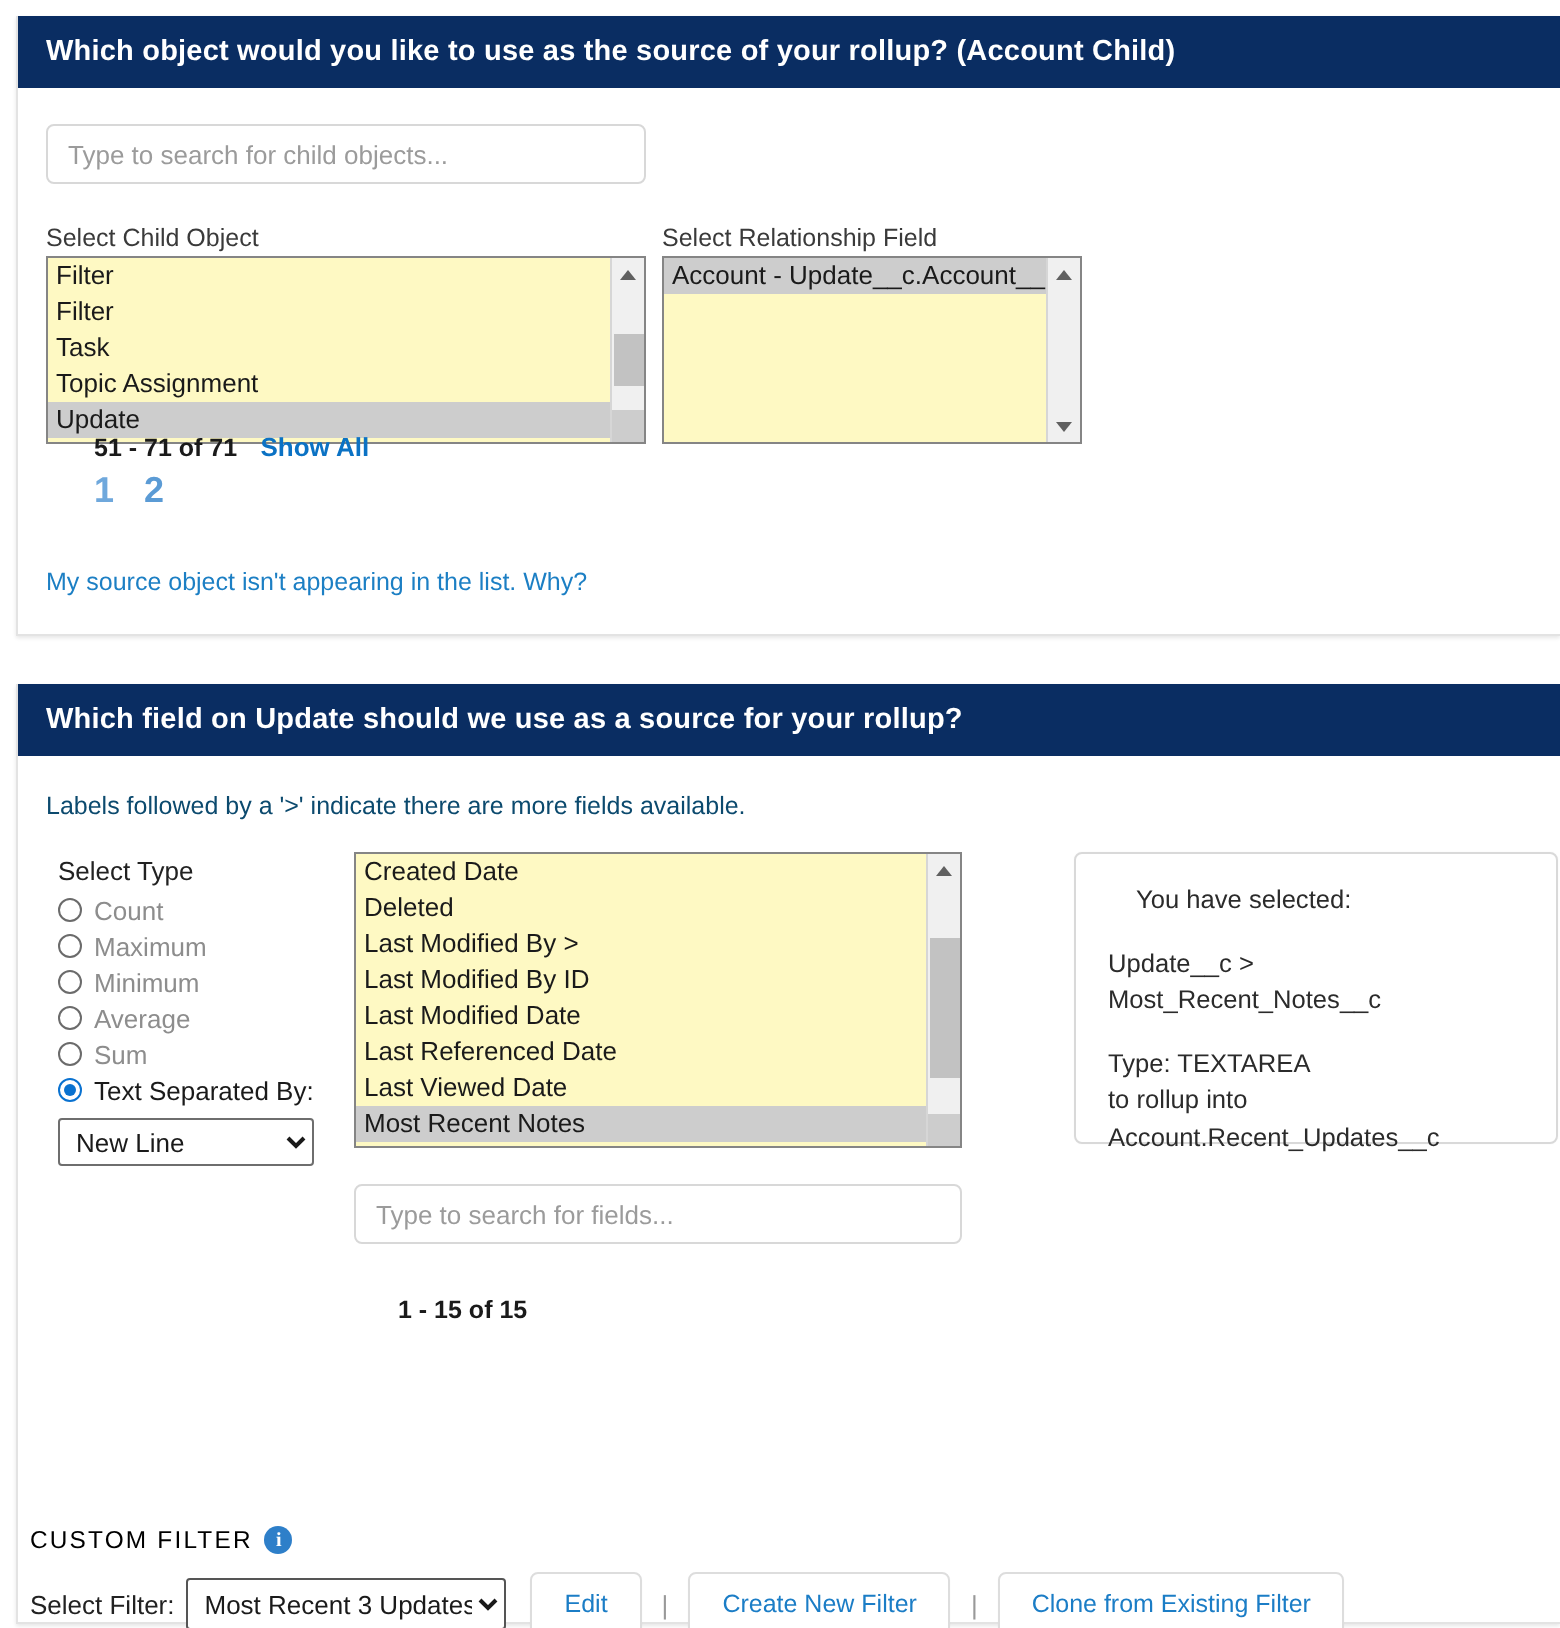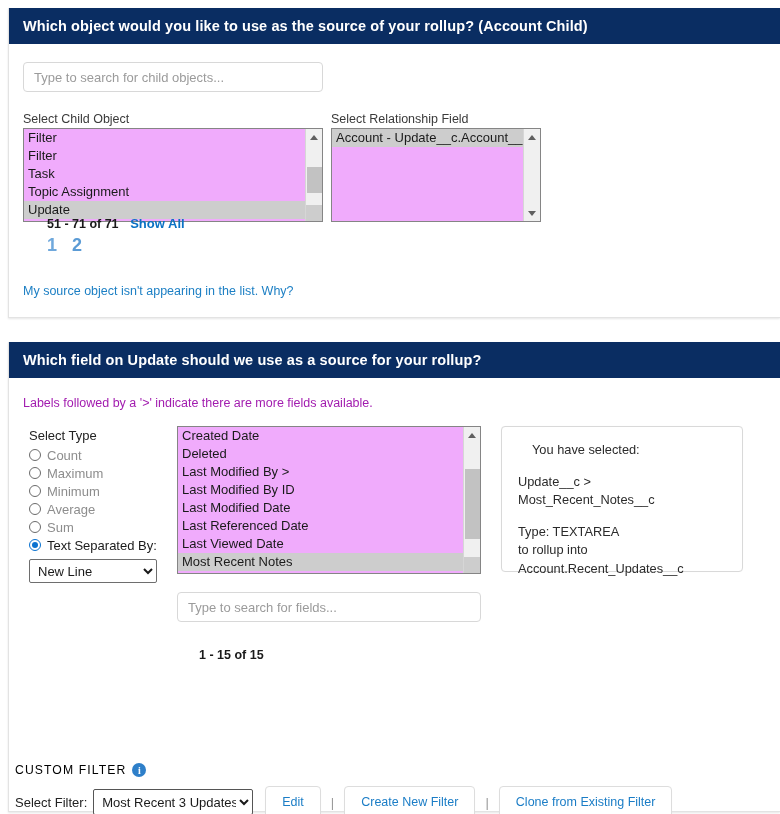--- a/index.html
+++ b/index.html
@@ -55,21 +55,21 @@
   .field-label {
     font-size: 12.5px;
     color: #3a3a3a;
     margin-bottom: 2px;
     display: block;
   }
 
   
   .listbox {
     border: 1px solid #858585;
-    background: #f0abfc;
+    background: #fef9c3;
     position: relative;
     overflow: hidden;
   }
   .listbox .opt {
     font-size: 13px;
     line-height: 18px;
     height: 18px;
     padding: 0 4px;
     color: #1a1a1a;
     white-space: nowrap;
@@ -106,21 +106,21 @@
 
   
   .pager { font-size: 12.5px; font-weight: bold; color: #1a1a1a; margin-top: 36px; }
   .link { color: #0b72c4; text-decoration: none; cursor: pointer; }
   .pagenums { margin-top: 4px; font-size: 18px; font-weight: bold; }
   .pagenums .cur { color: #6fa8dc; margin-right: 10px; }
   .pagenums .other { color: #5b9bd5; }
 
   .helplink { font-size: 12.5px; color: #1c7fc4; cursor: pointer; }
 
-  .hint { font-size: 12.5px; color: #a21caf; }
+  .hint { font-size: 12.5px; color: #0c4a6e; }
 
   
   .radio-group { width: 150px; }
   .rgroup-title { font-size: 13px; color: #222; margin-bottom: 3px; }
   .radio-row { display: flex; align-items: center; height: 18px; margin-bottom: 0px; }
   .rb {
     width: 12px; height: 12px; border-radius: 50%;
     border: 1px solid #6b6b6b; background: #fff;
     margin-right: 6px; flex: none; position: relative;
   }
@@ -305,21 +305,21 @@
               </div>
             <div class="corner"></div>
           </div>
         </div>
 
         <input class="text-input" style="width: 304px; margin-top: 18px;" placeholder="Type to search for fields...">
 
         <div class="pager" style="margin-top:26px; margin-left:22px;">1 - 15 of 15</div>
       </div>
 
-      <div class="summary" style="position:absolute; left:492px; top:48px; width:242px; height:146px;">
+      <div class="summary" style="position:absolute; left:528px; top:48px; width:242px; height:146px;">
         <div class="s-title">You have selected:</div>
         <div class="blank"></div>
         <div>Update__c &gt; Most_Recent_Notes__c</div>
         <div class="blank"></div>
         <div>Type: TEXTAREA</div>
         <div>to rollup into</div>
         <div>Account.Recent_Updates__c</div>
       </div>
 
       <div style="position:absolute; left:6px; top:384px; right:10px;">

